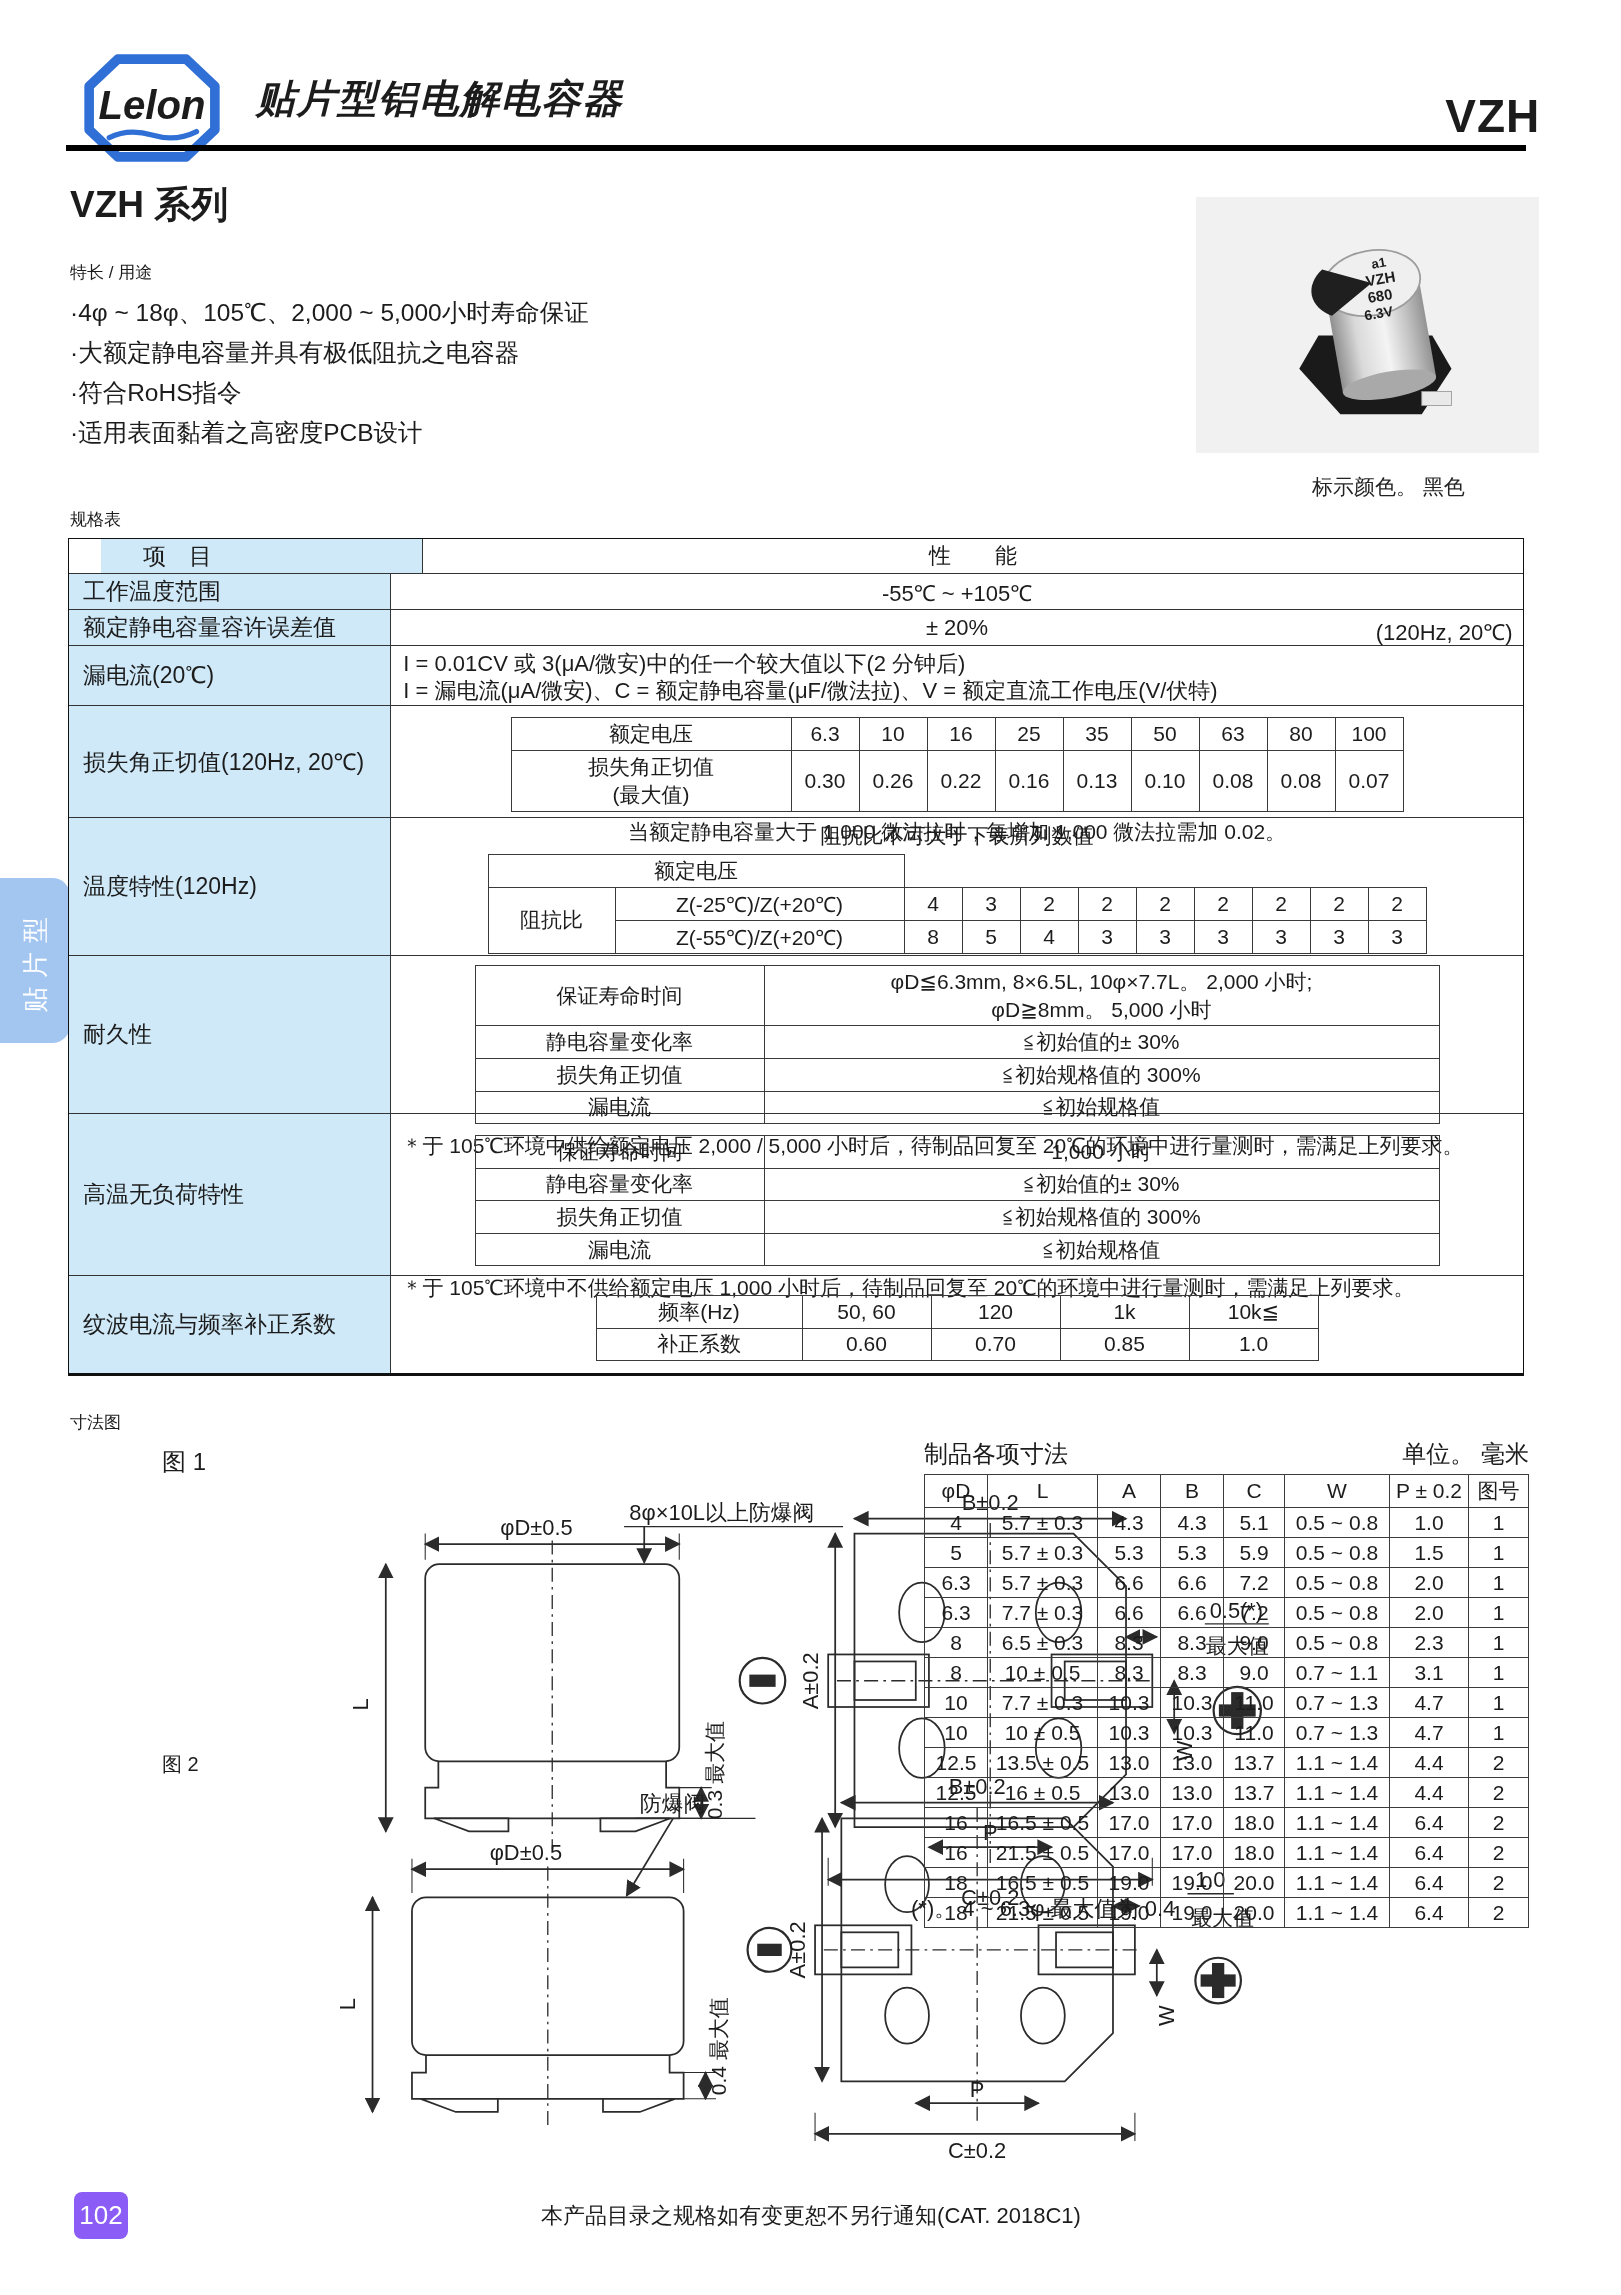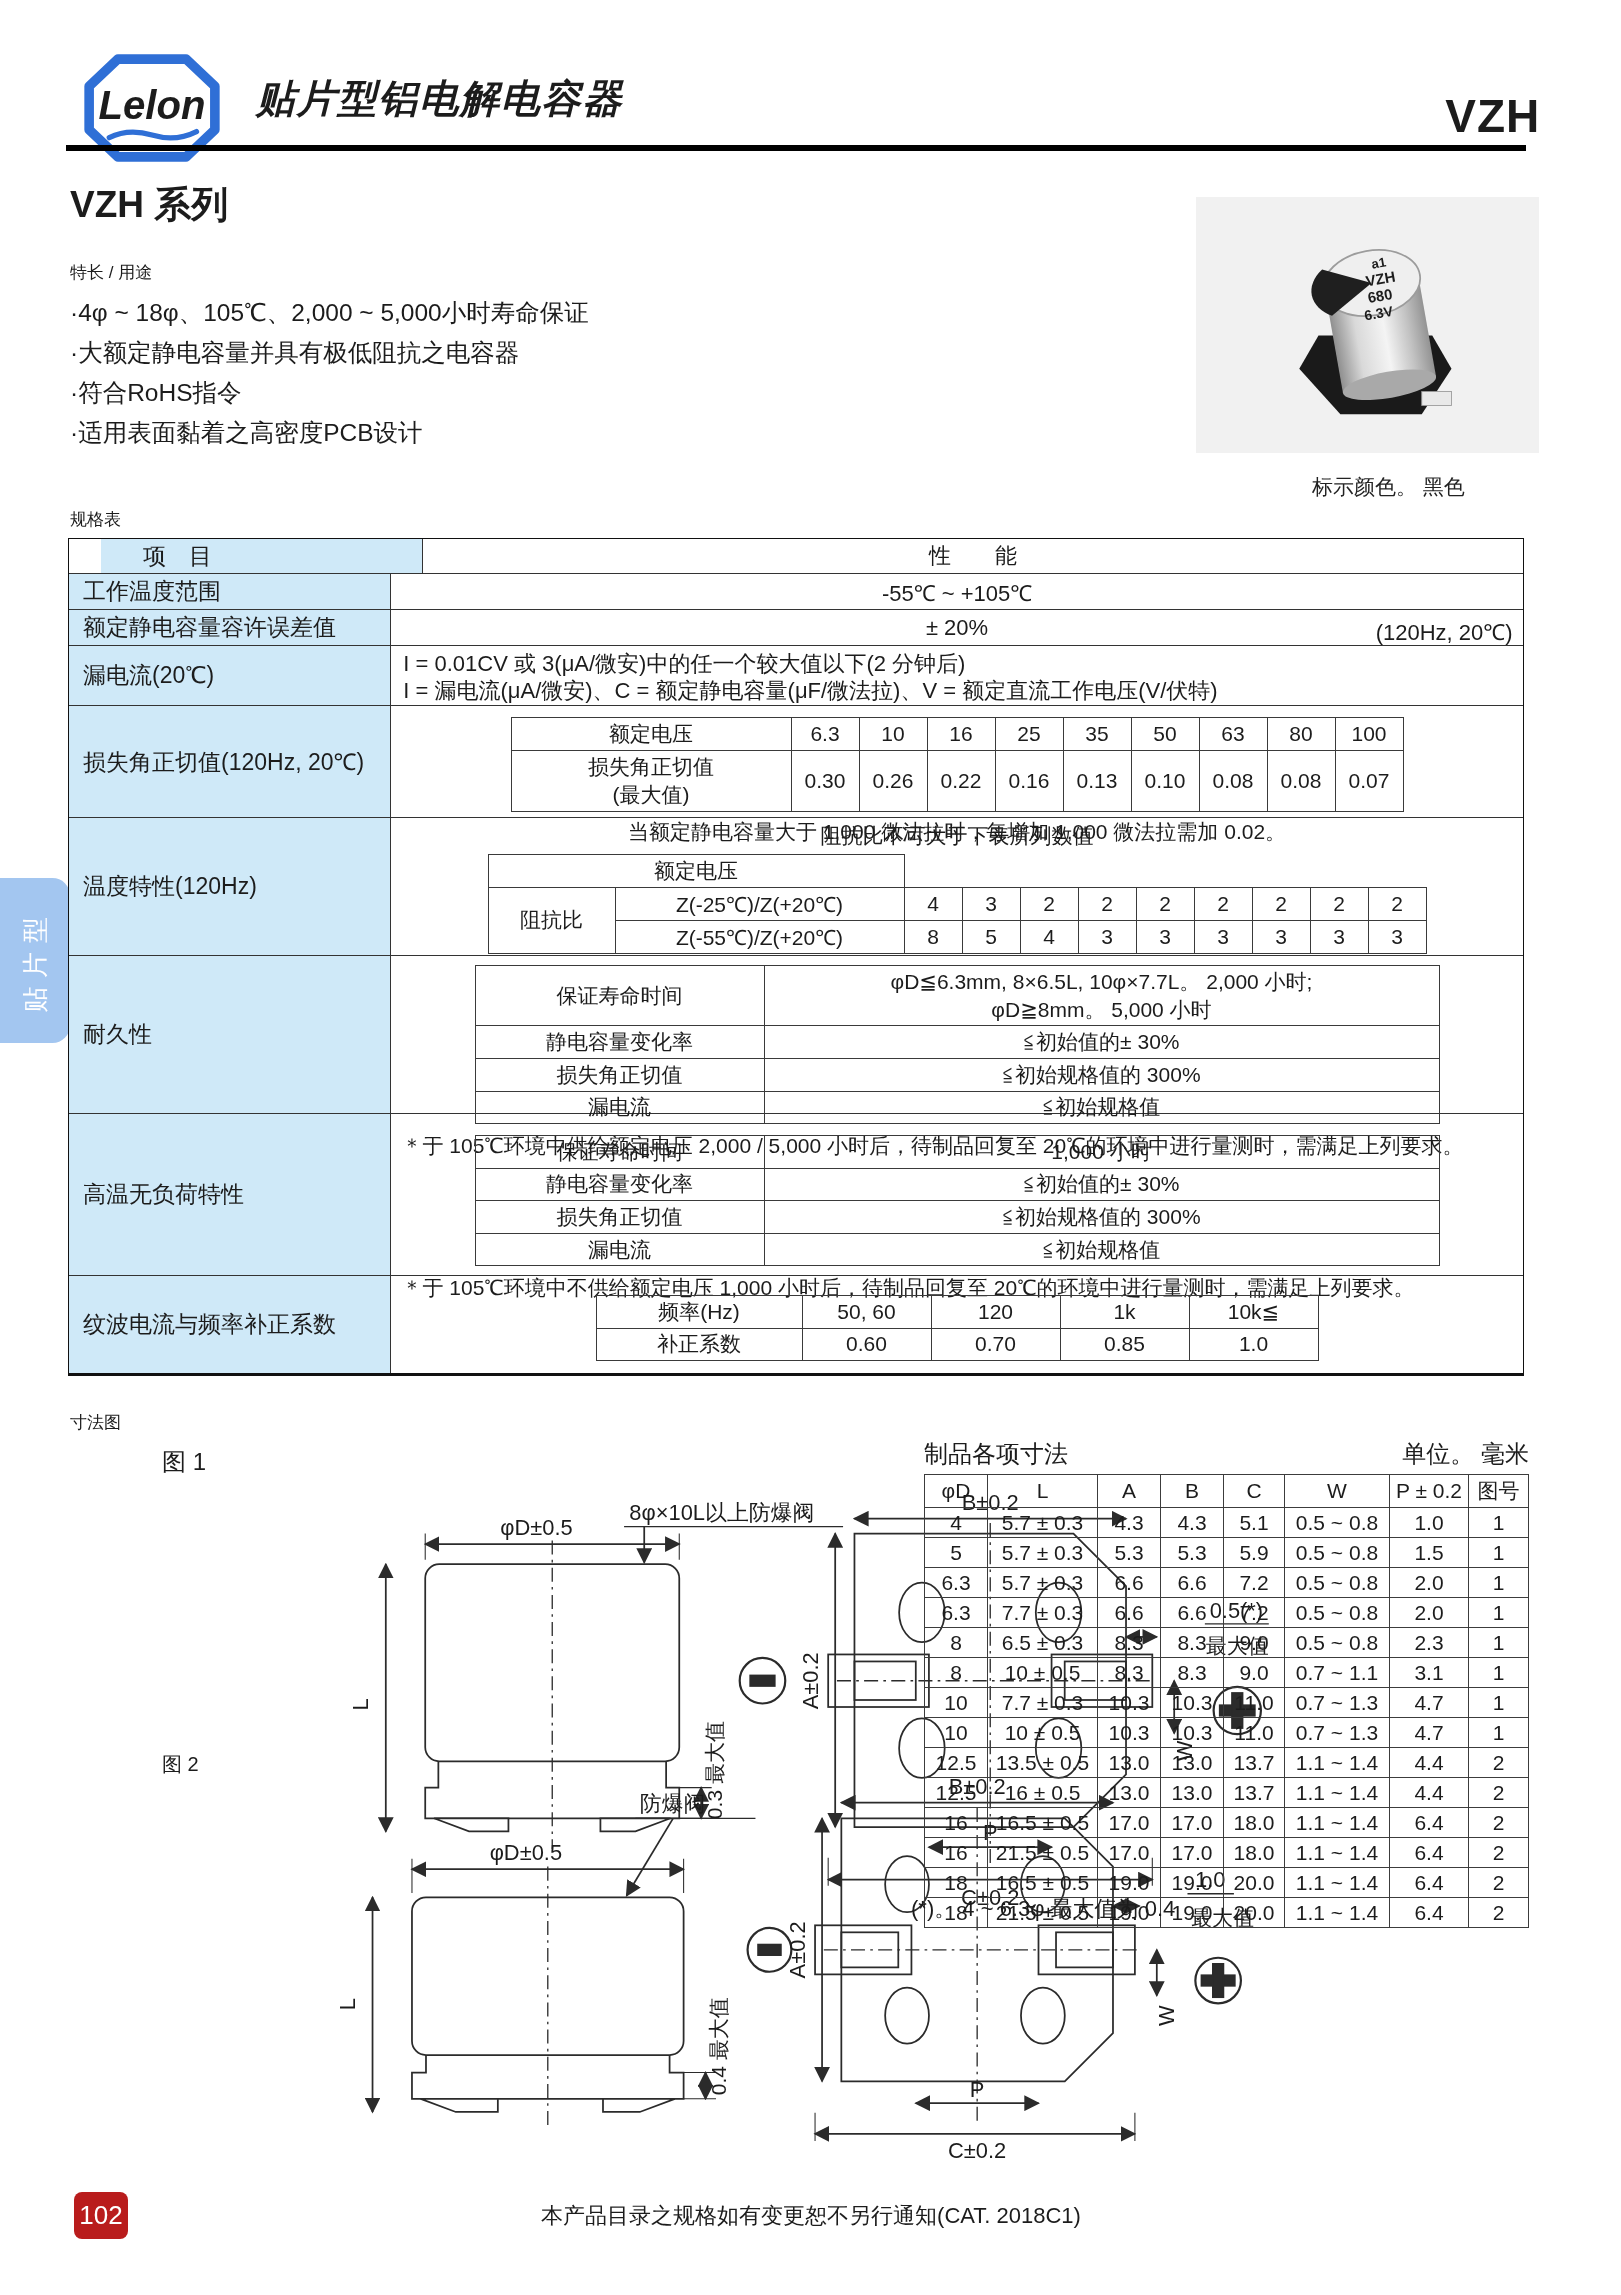--- a/index.html
+++ b/index.html
@@ -38,21 +38,21 @@
   .dtbl td{border:1.8px solid #3c3c3c;text-align:center;font-size:21px;height:25.4px;padding:0 1.8px;box-sizing:border-box;}
   .dtbl thead td{height:33px;}
   .footnote{font-size:22px;}
 
   
   .side-tab{width:70px;height:165px;background:#a3c6f0;border-radius:0 17.5px 17.5px 0;
             display:flex;align-items:center;justify-content:center;}
   .side-tab span{transform:rotate(-90deg);white-space:nowrap;color:#fff;font-size:26px;letter-spacing:8.8px;}
 
   
-  .page-badge{width:54px;height:47px;background:#b91c1c;border-radius:8px;color:#fff;
+  .page-badge{width:54px;height:47px;background:#8b5cf6;border-radius:8px;color:#fff;
               font-size:26px;display:flex;align-items:center;justify-content:center;}
   .footer-note{width:1622px;text-align:center;font-size:22px;}
 
   svg text{font-family:"Liberation Sans", sans-serif;fill:#1c1c1c;}
   .dimlab{font-size:24px;}
   .dimlab-b{font-size:25px;}
 </style>
 </head>
 <body>
 

